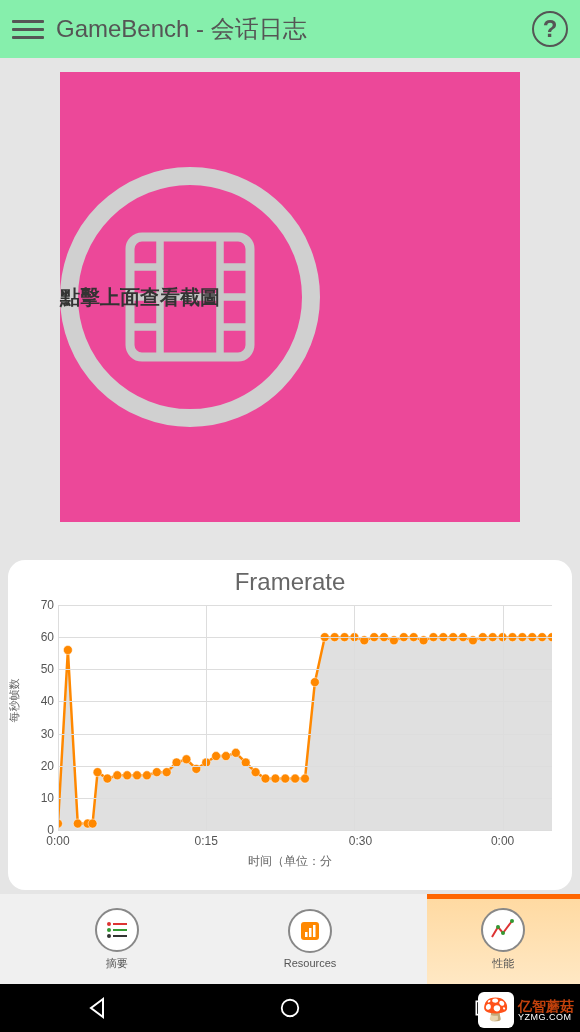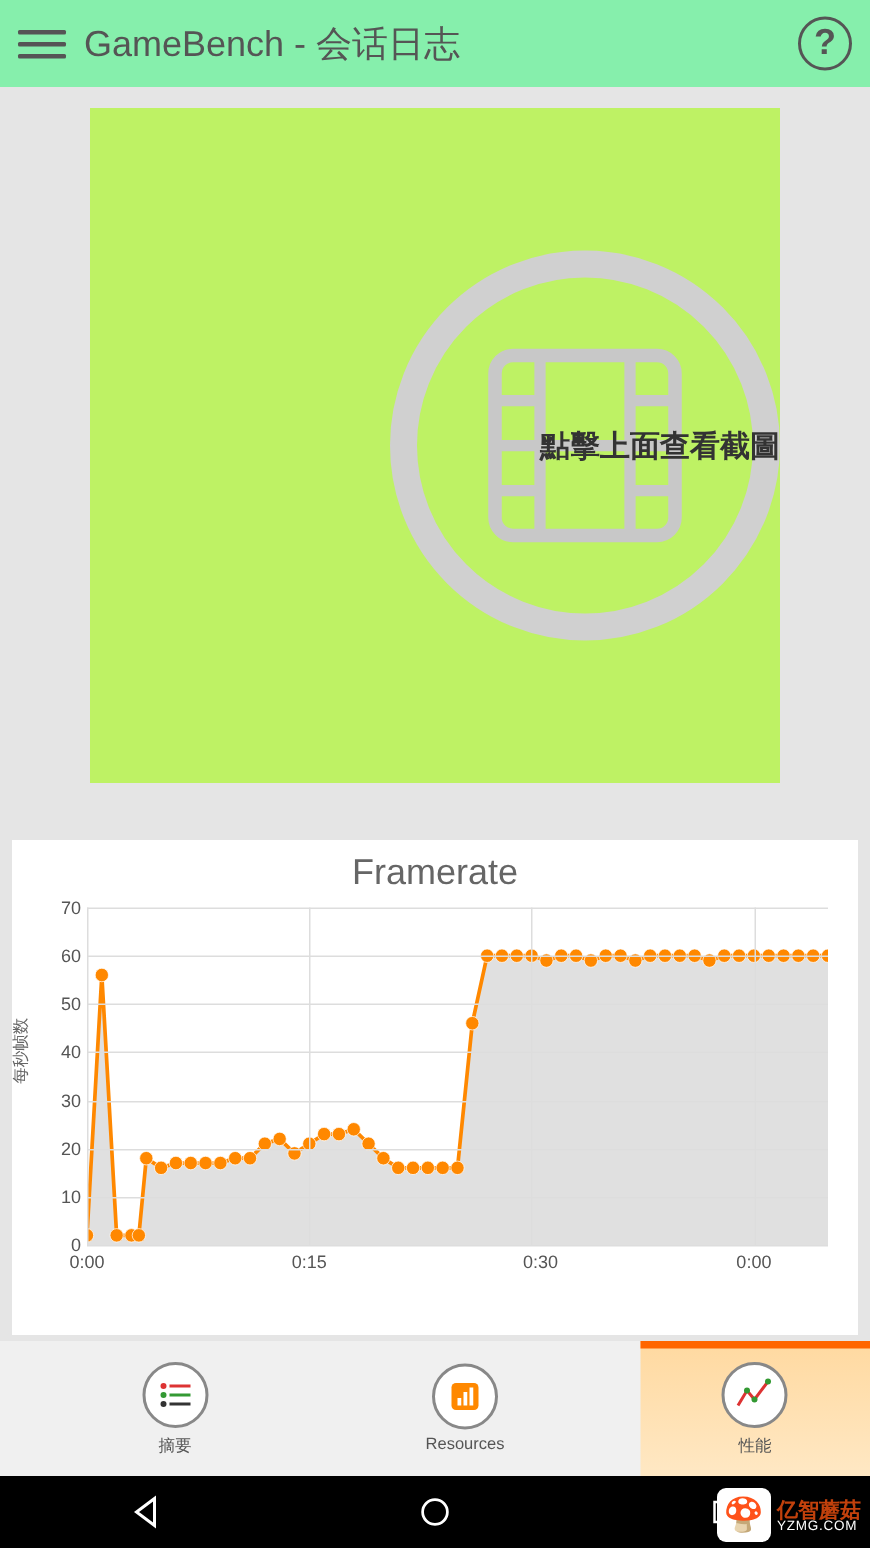--- a/index.html
+++ b/index.html
@@ -4,27 +4,27 @@
 <style>
   * { box-sizing: border-box; margin: 0; padding: 0; }
   body { width: 580px; height: 1032px; font-family: Arial, sans-serif; background: #e5e5e5; position: relative; overflow: hidden; }
   
   .header { height: 58px; background: #86efac; display: flex; align-items: center; padding: 0 12px; }
   .menu-icon { width: 32px; height: 32px; display: flex; flex-direction: column; justify-content: center; gap: 5px; cursor: pointer; }
   .menu-icon div { height: 3px; background: #555; border-radius: 1px; }
   .header-title { font-size: 24px; color: #555; margin-left: 12px; flex: 1; font-weight: 500; }
   .help-icon { width: 36px; height: 36px; border: 2.5px solid #555; border-radius: 50%; display: flex; align-items: center; justify-content: center; font-size: 24px; color: #555; font-weight: bold; cursor: pointer; }
   
-  .screenshot-area { margin: 14px 60px 0 60px; height: 450px; background: #bef264; position: relative; display: flex; align-items: center; justify-content: flex-end; }
+  .screenshot-area { margin: 14px 60px 0 60px; height: 450px; background: #ec4899; position: relative; display: flex; align-items: center; justify-content: flex-start; }
   .film-icon-bg { position: absolute; width: 260px; height: 260px; border: 18px solid #d0d0d0; border-radius: 50%; display: flex; align-items: center; justify-content: center; }
   .film-icon-bg svg { width: 150px; height: 150px; }
   .screenshot-text { position: relative; z-index: 2; font-size: 20px; color: #333; font-weight: bold; }
   .refresh-icon { position: absolute; bottom: 18px; right: 60px; width: 40px; height: 40px; }
   
-  .chart-section { position: absolute; left: 8px; right: 8px; top: 560px; height: 330px; background: #fff; padding: 8px 10px; }
+  .chart-section { position: absolute; left: 8px; right: 8px; top: 560px; height: 330px; background: #fff; padding: 8px 10px; border-radius: 17px; }
   .chart-title { text-align: center; font-size: 24px; color: #666; margin-bottom: 4px; }
   .chart-container { position: relative; height: 270px; }
   .chart-ylabel { position: absolute; left: -4px; top: 50%; transform: rotate(-90deg) translateX(20px); transform-origin: left center; font-size: 11px; color: #666; white-space: nowrap; }
   .chart-plot { position: absolute; left: 40px; right: 10px; top: 5px; bottom: 40px; }
   .chart-xlabel { position: absolute; bottom: 0; left: 0; right: 0; text-align: center; font-size: 12px; color: #666; }
   .ytick { position: absolute; left: -28px; font-size: 12px; color: #555; transform: translateY(-50%); text-align: right; width: 24px; }
   .xtick { position: absolute; bottom: -18px; font-size: 12px; color: #555; transform: translateX(-50%); }
   .gridline { position: absolute; background: #ddd; }
   
   .bottom-tabs { position: absolute; left: 0; right: 0; bottom: 48px; height: 90px; background: #f0f0f0; display: flex; }
@@ -160,20 +160,21 @@
         <div class="ytick" style="top: 0%;">70</div>
         <div class="gridline" style="top: 0px; bottom: 0px; width: 1px; left: 0%;"></div>
         <div class="xtick" style="left: 0%;">0:00</div>
         <div class="gridline" style="top: 0px; bottom: 0px; width: 1px; left: 30%;"></div>
         <div class="xtick" style="left: 30%;">0:15</div>
         <div class="gridline" style="top: 0px; bottom: 0px; width: 1px; left: 60%;"></div>
         <div class="xtick" style="left: 60%; padding-left: 12px;">0:30</div>
         <div class="gridline" style="top: 0px; bottom: 0px; width: 1px; left: 90%;"></div>
         <div class="xtick" style="left: 90%;">0:00</div>
       </div>
+    <div class="chart-xlabel">时间（单位：分</div>
   </div>
 </div>
 
 <div class="bottom-tabs">
   <div class="tab">
     <div class="tab-icon">
       <svg width="24" height="24" viewBox="0 0 24 24">
         <circle cx="4" cy="6" r="2" fill="#d33"></circle>
           <rect x="8" y="5" width="14" height="2" fill="#d33"></rect>
         <circle cx="4" cy="12" r="2" fill="#393"></circle>

